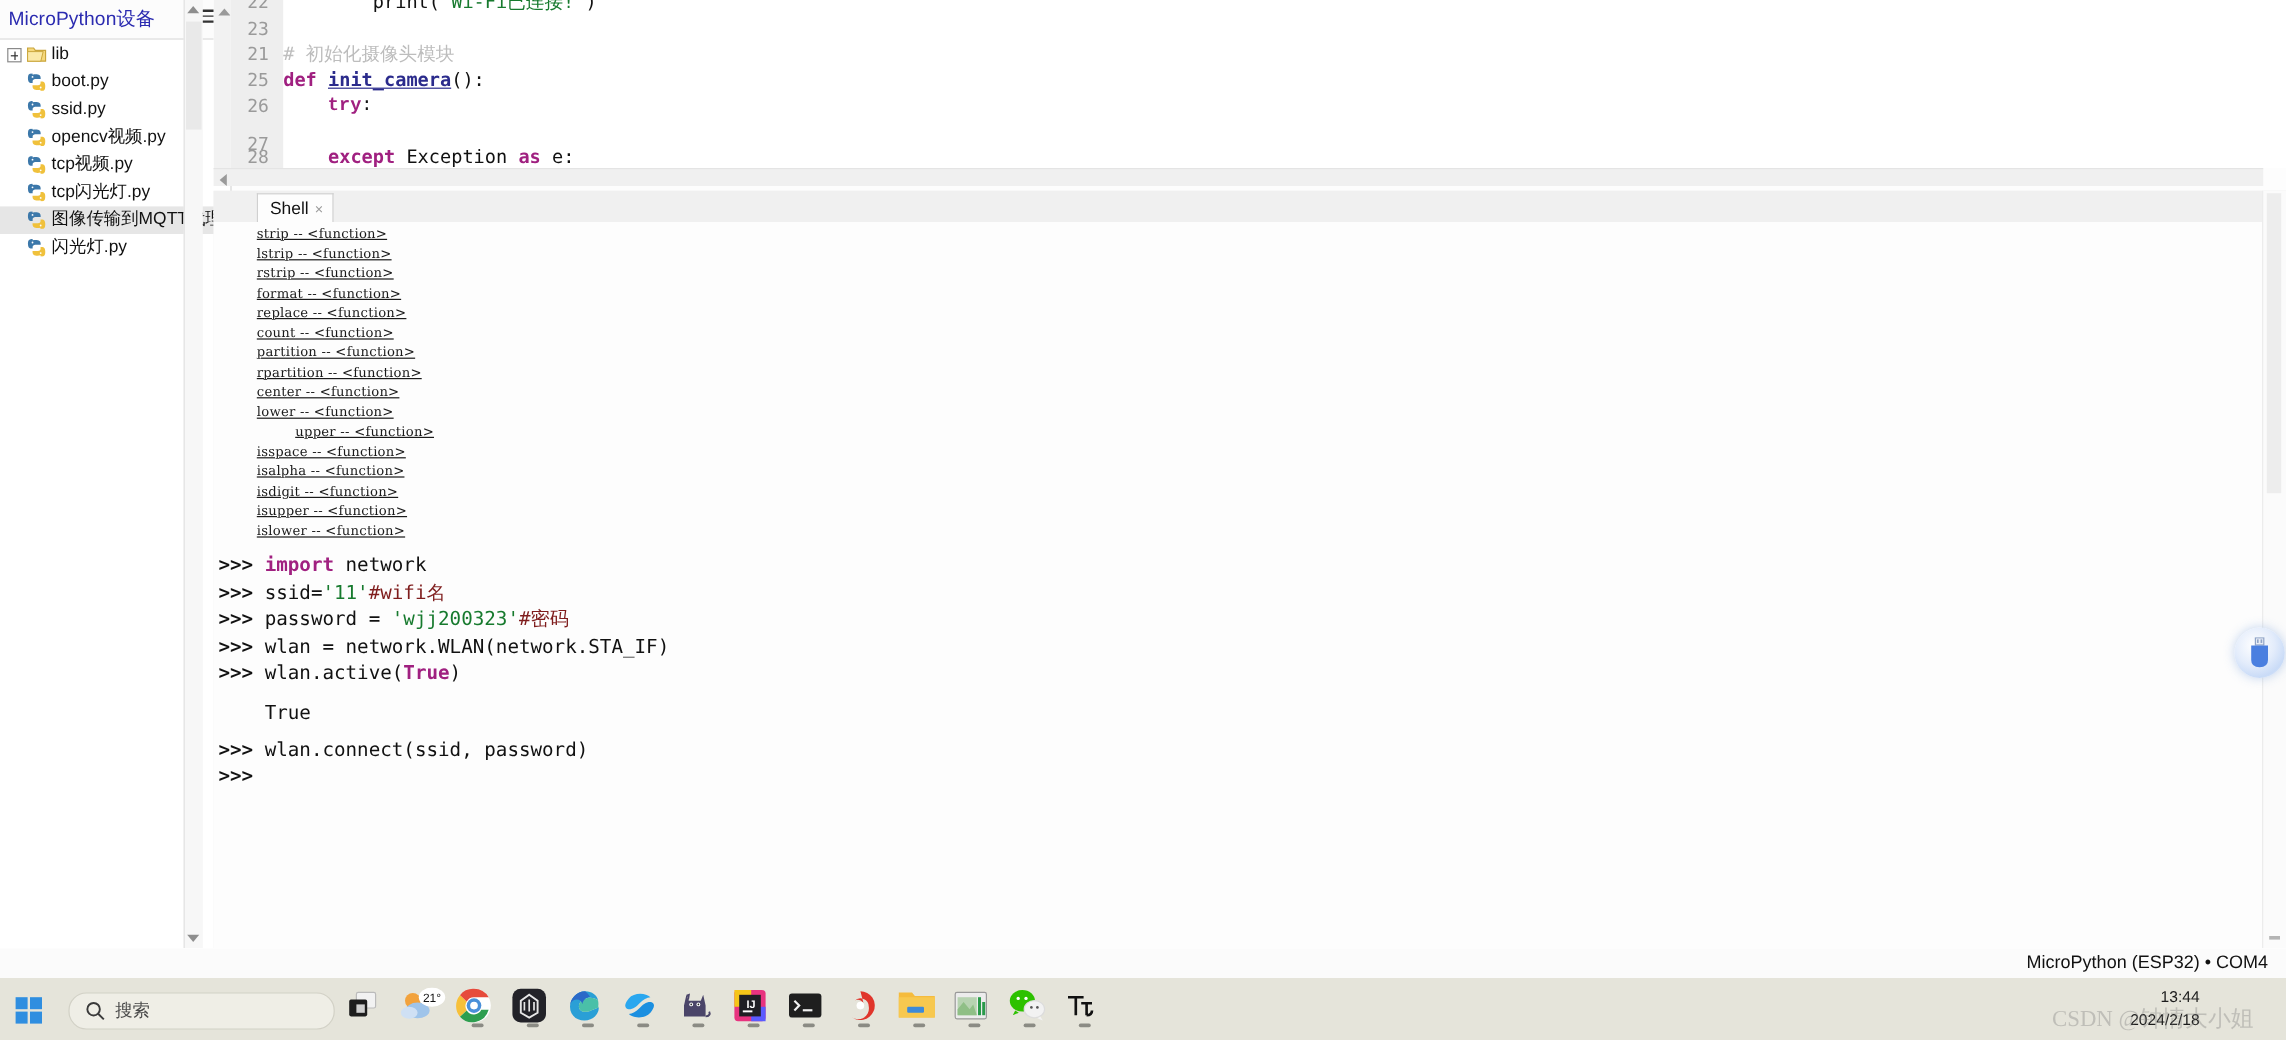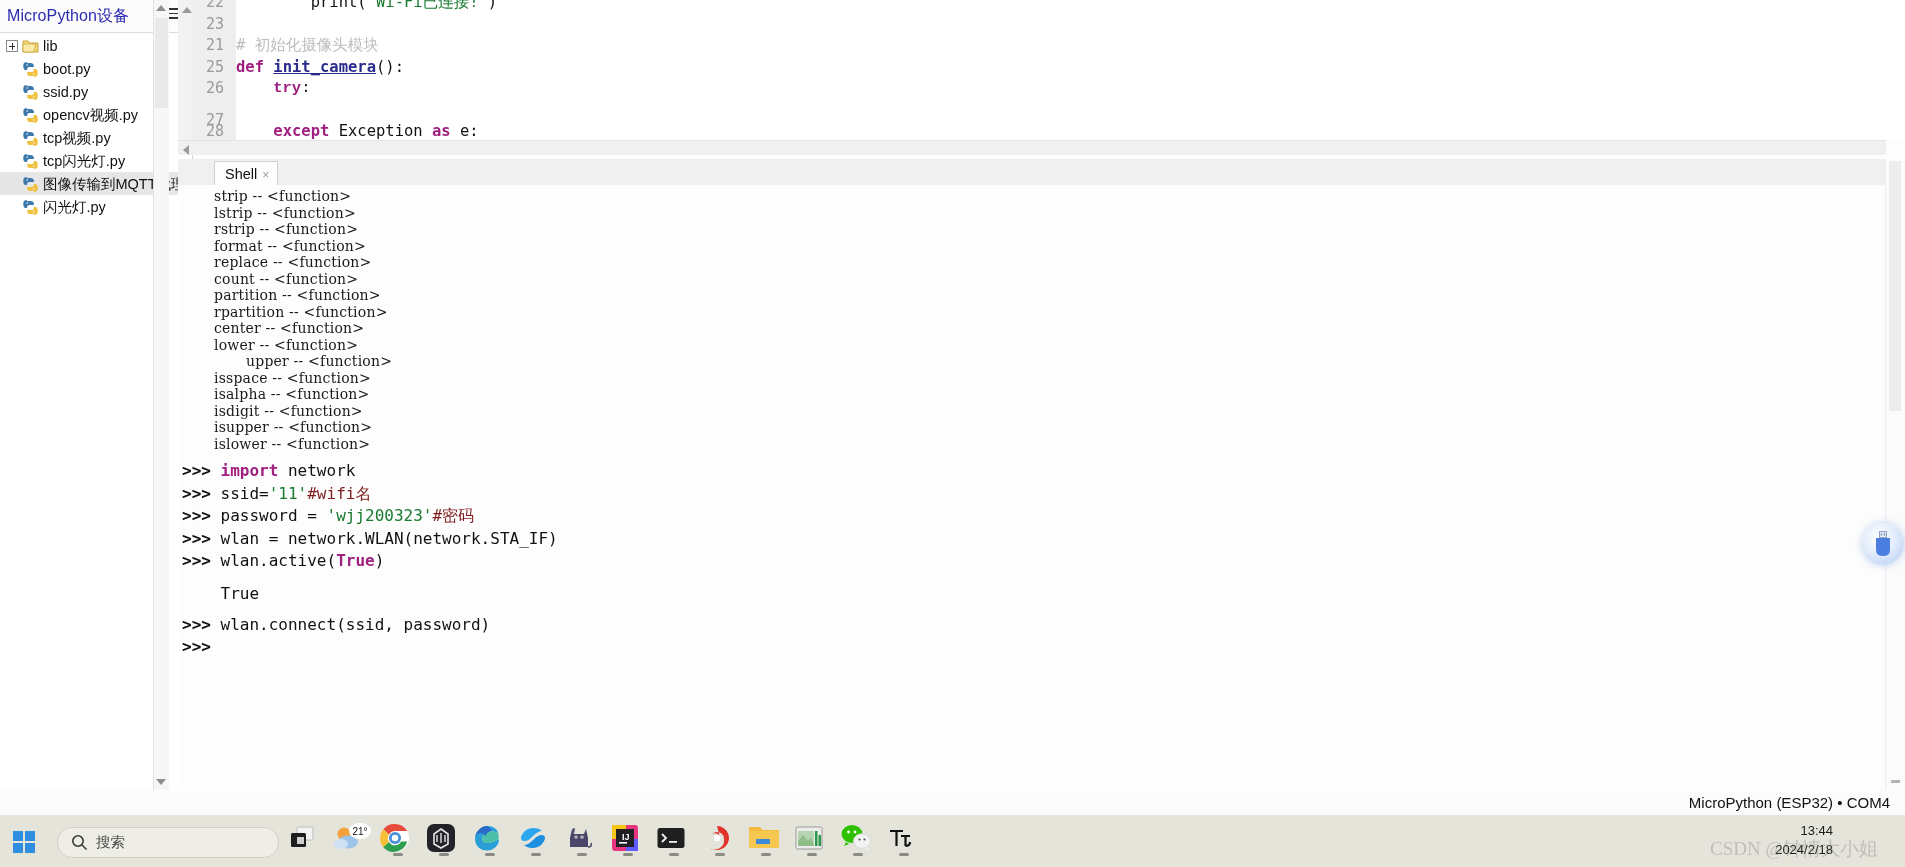--- a/index.html
+++ b/index.html
@@ -52,21 +52,21 @@
   .hsb{position:absolute;left:178px;top:140px;right:19px;height:14px;background:#f0f0f0;border-top:1px solid #e4e4e4;}
   .hsb .tri{position:absolute;left:5px;top:4px;width:0;height:0;border-top:5px solid transparent;border-bottom:5px solid transparent;border-right:6px solid #9a9a9a;}
 
   
   .shell-wrap{position:absolute;left:178px;top:159px;right:0;bottom:25px;background:#f2f2f2;}
   .tabbar{position:absolute;left:0;top:0;right:0;height:26px;background:#f0f0f0;border-bottom:1px solid #d8d8d8;}
   .tab{position:absolute;left:4px;top:2px;height:24px;background:#fdfdfd;border:1px solid #d0d0d0;border-bottom:none;padding:0 8px 0 10px;line-height:24px;font-size:14.5px;color:#111;box-sizing:border-box;cursor:pointer;margin-left:32px;}
   .tab .x{color:#9b9b9b;font-size:12px;margin-left:5px;cursor:pointer;}
   .shell{position:absolute;left:0;top:26px;right:19px;bottom:0;background:#fdfdfd;overflow:hidden;}
   .sline{position:absolute;left:0;white-space:pre;font-family:"DejaVu Sans Mono","Liberation Mono",monospace;}
-  .mono-out{font-family:"DejaVu Serif","Liberation Serif",serif;font-size:14px;color:#1a1a1a;letter-spacing:.2px;}
+  .mono-out{font-family:"DejaVu Serif","Liberation Serif",serif;font-size:11px;color:#1a1a1a;letter-spacing:.2px;text-decoration:underline;}
   .prompt{color:#8b1a6b;font-weight:bold;}
   .sh-code{font-family:"DejaVu Sans Mono","Liberation Mono",monospace;font-size:16px;color:#111;}
   .sh-kw{color:#a02080;font-weight:bold;}
   .sh-str{color:#177a2e;}
   .sh-cmt{color:#7f1d1d;}
   .sh-val{color:#111;}
 
   .vsb{position:absolute;right:0;top:0;width:19px;bottom:0;background:#fbfbfb;border-left:1px solid #ececec;}
   .vsb .thumb{position:absolute;left:3px;top:2px;width:12px;height:250px;background:#ededed;}
   .vsb .dn{position:absolute;left:5px;bottom:7px;width:9px;height:3px;background:#b4b4b4;}

